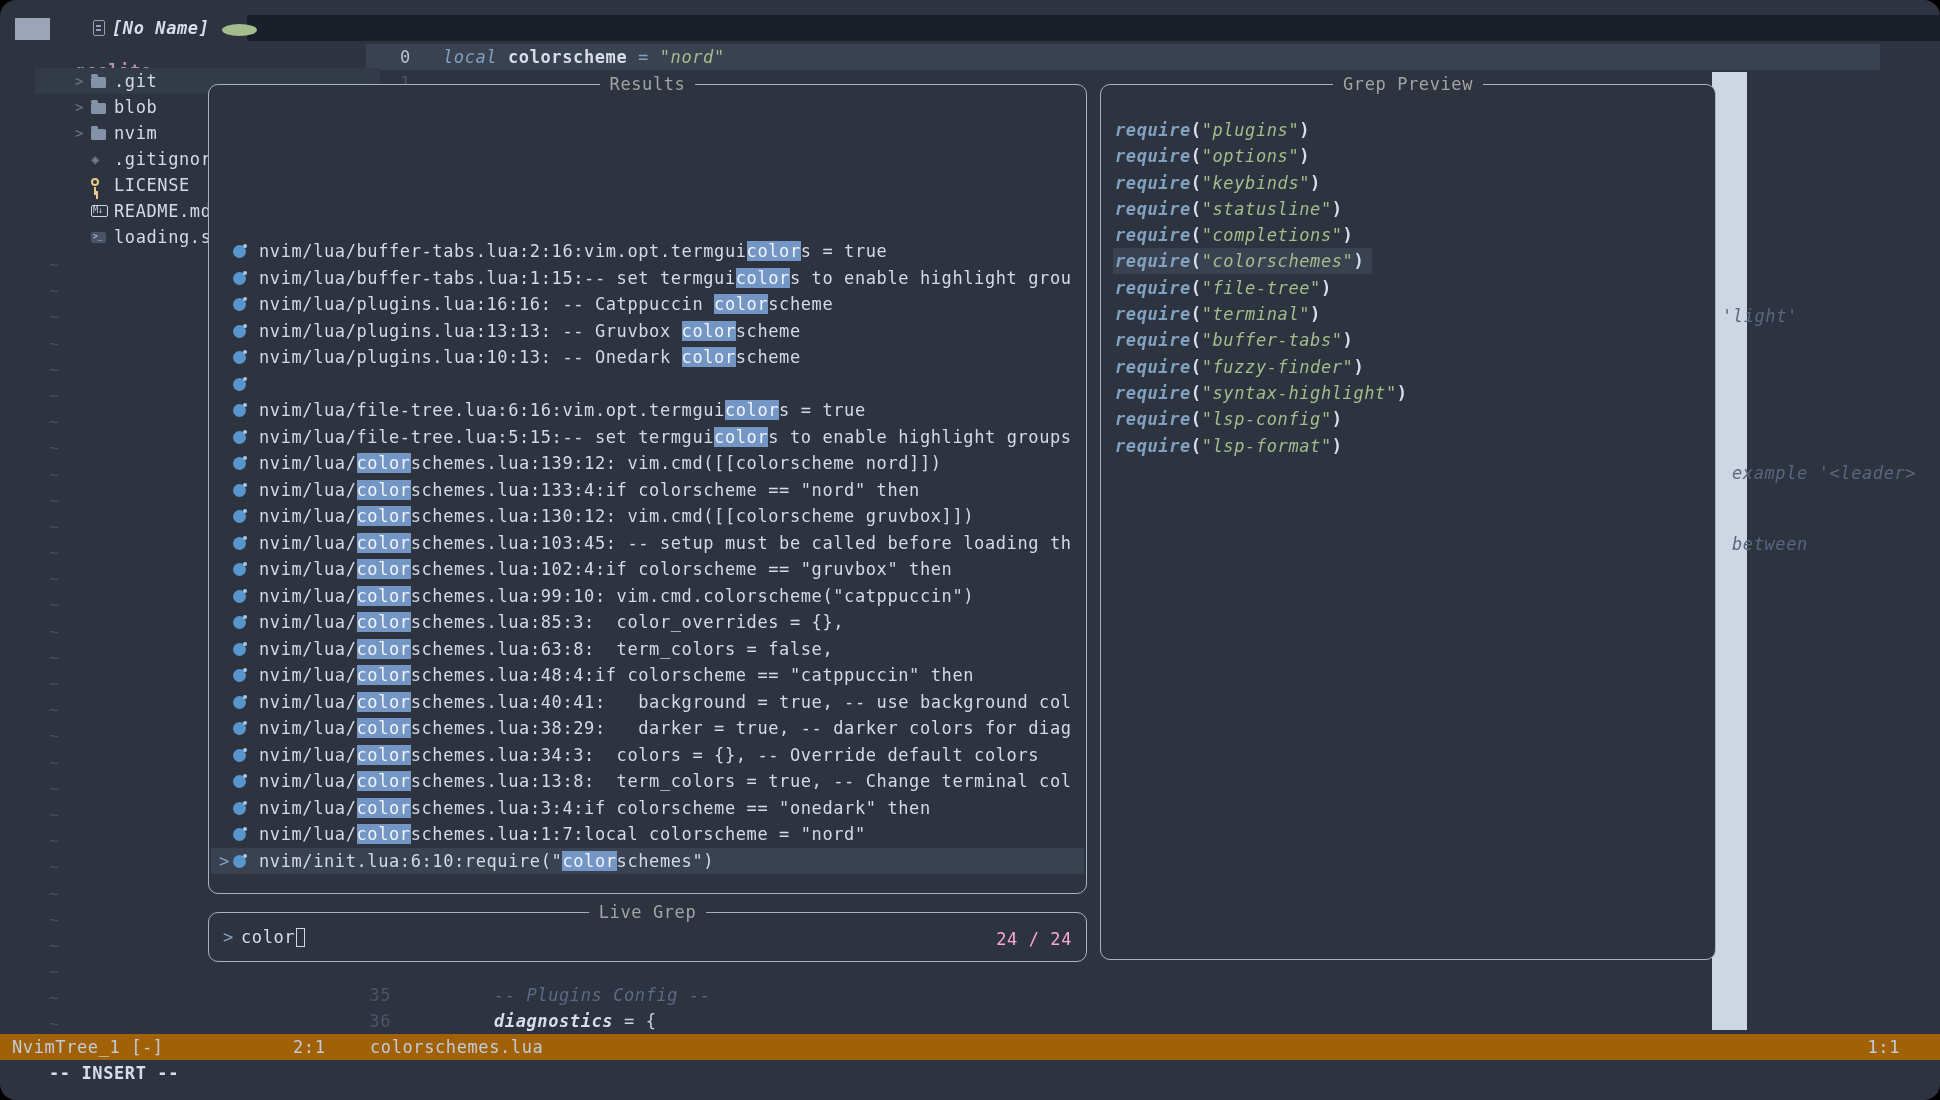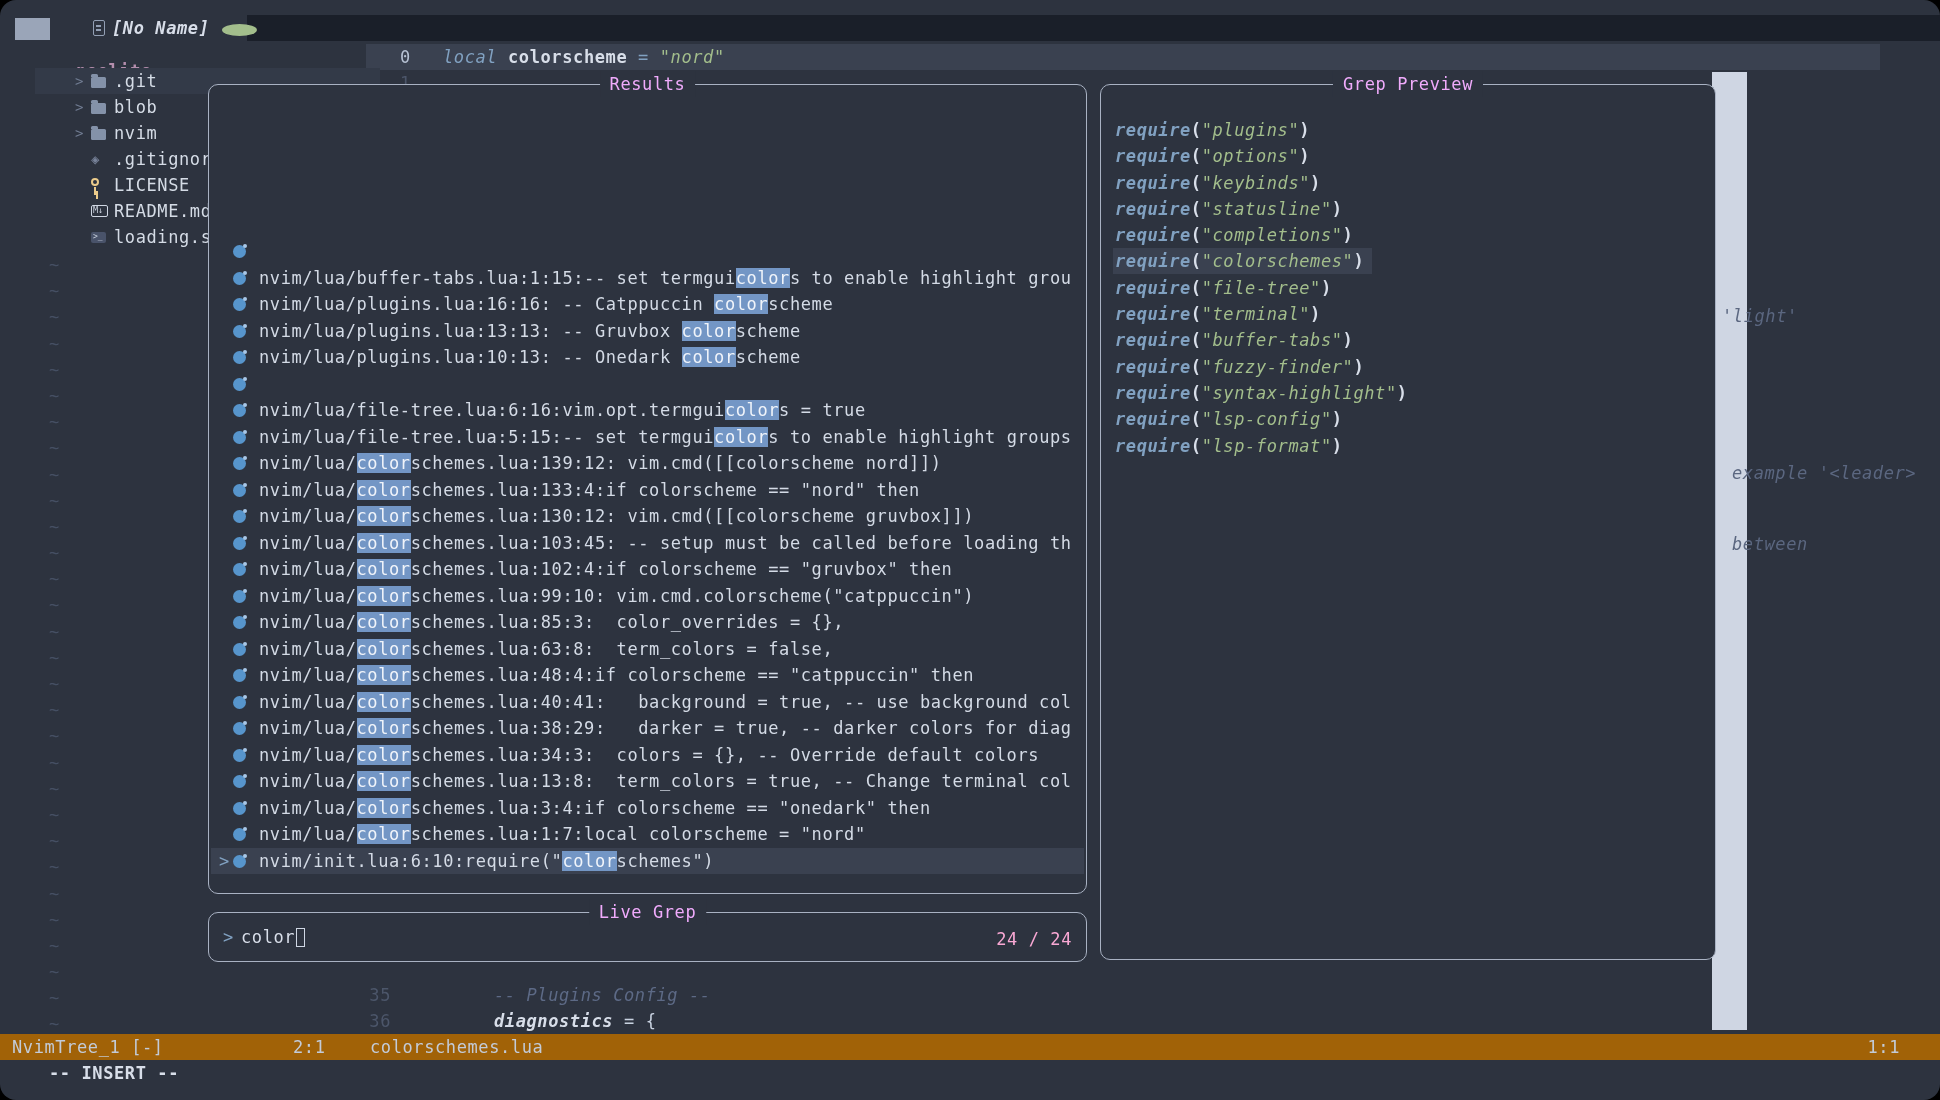--- a/index.html
+++ b/index.html
@@ -53,21 +53,21 @@
   .str{color:#a3be8c;font-style:italic;}
   .var{color:#d8dee9;font-weight:bold;}
   .comment{color:#5d6a86;font-style:italic;}
 
   
   #win-separator{left:1712px;top:72px;width:2px;height:958px;background:#cfd6e3;}
   .frag{position:absolute;color:#5b6780;font-style:italic;}
 
   
   .float{position:absolute;border:1.5px solid #a9b2c3;border-radius:10px;background:#2d333f;}
-  .float-title{position:absolute;top:-14px;left:50%;transform:translateX(-50%);background:#2d333f;padding:0 10px;color:#f0abfc;white-space:pre;}
+  .float-title{position:absolute;top:-14px;left:50%;transform:translateX(-50%);background:#2d333f;padding:0 10px;color:#a3a3a3;white-space:pre;}
   #results-win{left:208px;top:84px;width:879px;height:810px;}
   #results-rows{position:absolute;left:2px;top:153px;right:2px;}
   .row{position:relative;height:26.5px;white-space:pre;overflow:hidden;}
   .row.selected{background:#3a4150;}
   .sel-caret{position:absolute;left:8px;color:#81a1c1;}
   .lua-icon{position:absolute;left:22px;top:7px;width:13px;height:13px;border-radius:50%;background:#5795cc;}
   .lua-icon::after{content:"";position:absolute;right:-1px;top:-1px;width:4px;height:4px;border-radius:50%;background:#a8c8e8;}
   .rowtext{position:absolute;left:48px;color:#d4dbe6;}
   .match-hl{background:#7396c5;color:#f0f4fa;}
 
@@ -192,21 +192,21 @@
     </div>
 
   <div class="abs" id="win-separator"></div>
   <div class="frag" style="left:1722px;top:303px;">'light'</div>
   <div class="frag" style="left:1732px;top:460px;">example '&lt;leader&gt;</div>
   <div class="frag" style="left:1732px;top:531px;">between</div>
 
   <div class="float" id="results-win">
     <div class="float-title">Results</div>
     <div id="results-rows">
-        <div class="row"><span class="lua-icon"></span></div>
+        <div class="row"><span class="lua-icon"></span><span class="rowtext pre"><span>nvim/lua/buffer-tabs.lua:2:16:vim.opt.termgui</span><span class="match-hl">color</span><span>s = true</span></span></div>
         <div class="row"><span class="lua-icon"></span><span class="rowtext pre"><span>nvim/lua/buffer-tabs.lua:1:15:-- set termgui</span><span class="match-hl">color</span><span>s to enable highlight grou</span></span></div>
         <div class="row"><span class="lua-icon"></span><span class="rowtext pre"><span>nvim/lua/plugins.lua:16:16: -- Catppuccin </span><span class="match-hl">color</span><span>scheme</span></span></div>
         <div class="row"><span class="lua-icon"></span><span class="rowtext pre"><span>nvim/lua/plugins.lua:13:13: -- Gruvbox </span><span class="match-hl">color</span><span>scheme</span></span></div>
         <div class="row"><span class="lua-icon"></span><span class="rowtext pre"><span>nvim/lua/plugins.lua:10:13: -- Onedark </span><span class="match-hl">color</span><span>scheme</span></span></div>
         <div class="row"><span class="lua-icon"></span></div>
         <div class="row"><span class="lua-icon"></span><span class="rowtext pre"><span>nvim/lua/file-tree.lua:6:16:vim.opt.termgui</span><span class="match-hl">color</span><span>s = true</span></span></div>
         <div class="row"><span class="lua-icon"></span><span class="rowtext pre"><span>nvim/lua/file-tree.lua:5:15:-- set termgui</span><span class="match-hl">color</span><span>s to enable highlight groups</span></span></div>
         <div class="row"><span class="lua-icon"></span><span class="rowtext pre"><span>nvim/lua/</span><span class="match-hl">color</span><span>schemes.lua:139:12: vim.cmd([[colorscheme nord]])</span></span></div>
         <div class="row"><span class="lua-icon"></span><span class="rowtext pre"><span>nvim/lua/</span><span class="match-hl">color</span><span>schemes.lua:133:4:if colorscheme == "nord" then</span></span></div>
         <div class="row"><span class="lua-icon"></span><span class="rowtext pre"><span>nvim/lua/</span><span class="match-hl">color</span><span>schemes.lua:130:12: vim.cmd([[colorscheme gruvbox]])</span></span></div>

